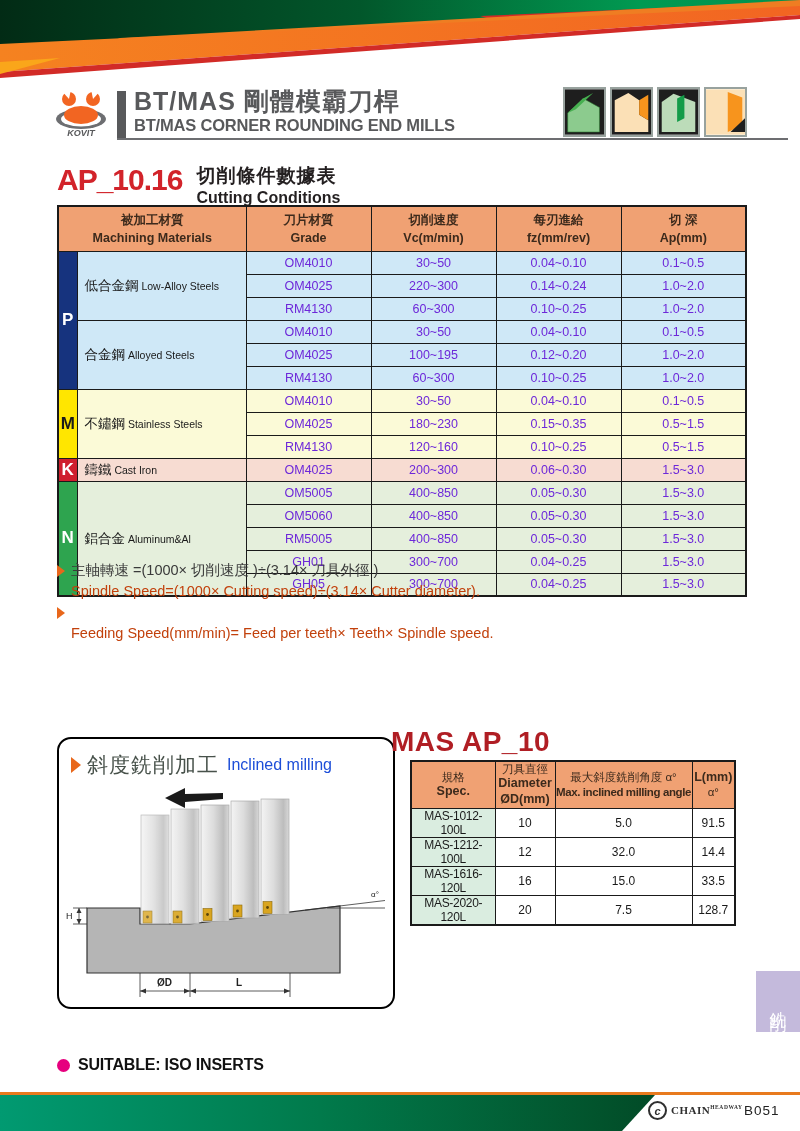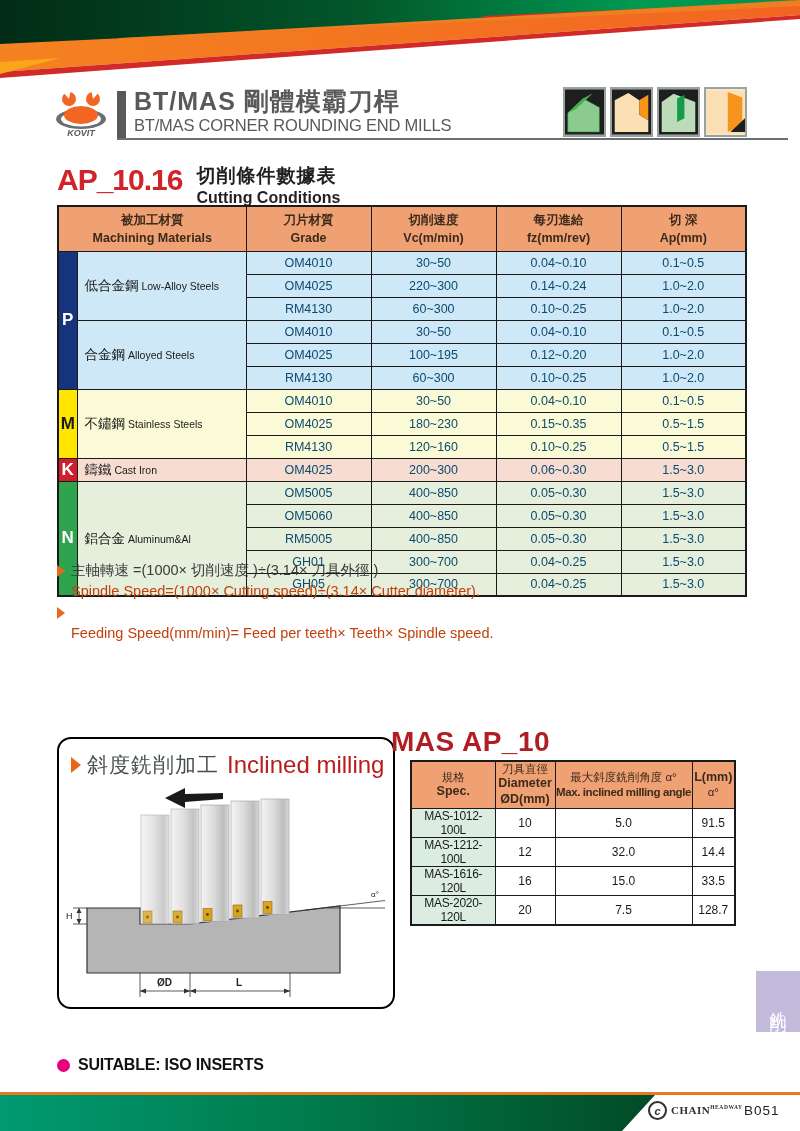--- a/index.html
+++ b/index.html
@@ -5,56 +5,56 @@
   * { margin:0; padding:0; box-sizing:border-box; }
   body { background:#e8e8e8; font-family:"Liberation Sans","DejaVu Sans",sans-serif; }
   .page { position:relative; width:800px; height:1131px; background:#fff; margin:0 auto; overflow:hidden; }
 
   
   .banner { position:absolute; top:0; left:0; }
   .logo { position:absolute; left:52px; top:86px; }
   .title-bar { position:absolute; left:117px; top:91px; width:9px; height:47px; background:#58595b; }
   .titles { position:absolute; left:134px; top:88px; color:#58595b; }
   .title-zh { font-size:25px; font-weight:bold; letter-spacing:1px; line-height:1.1; }
-  .title-en { font-size:16.5px; font-weight:normal; letter-spacing:-0.2px; }
+  .title-en { font-size:16.5px; font-weight:bold; letter-spacing:-0.2px; }
   .header-underline { position:absolute; left:117px; top:138px; width:671px; height:2px; background:#6d6e71; }
   .insert-icons { position:absolute; left:563px; top:87px; display:flex; gap:4px; }
   .insert-icons svg { border:2px solid #98a29e; background:#fff; }
 
   
   .sec-title { position:absolute; left:57px; top:163px; display:flex; align-items:flex-start; }
   .sec-code { font-size:30px; font-weight:bold; color:#d2232a; letter-spacing:-1px; line-height:1.1; }
   .sec-sub { margin-left:14px; color:#231f20; }
   .sec-sub-zh { font-size:19px; font-weight:bold; letter-spacing:1px; }
   .sec-sub-en { font-size:16px; font-weight:bold; }
 
   
   .cut-table { position:absolute; left:57px; top:205px; width:688px; border-collapse:collapse; table-layout:fixed; border:2px solid #1a1a1a; }
   .cut-table th, .cut-table td { border:1px solid #1a1a1a; }
   .cut-table th { height:45px; background:#f0a173; color:#3c2a1c; font-size:12.5px; font-weight:bold; line-height:1.45; }
   .cut-table td { height:23px; }
   .letter-cell { width:19px; text-align:center; font-size:17px; font-weight:bold; font-family:"Liberation Sans",sans-serif; }
   .material-cell { text-align:left; padding-left:7px; color:#1a1a1a; }
   .mzh { font-size:13.5px; }
   .men { font-size:10.5px; }
-  .data-cell { text-align:center; font-size:12.5px; color:#0c4a6e; }
+  .data-cell { text-align:center; font-size:12.5px; color:#6d28d9; }
 
   
   .formulas { position:absolute; left:57px; top:560px; color:#333; }
   .f-row { display:flex; align-items:center; height:21px; }
   .f-bullet { width:0; height:0; border-left:8px solid #e8671b; border-top:6px solid transparent; border-bottom:6px solid transparent; margin-right:6px; }
   .f-zh { font-size:14.5px; color:#3a3a3a; }
   .f-en { font-size:14.5px; color:#c2410c; margin-left:14px; height:21px; line-height:21px; }
 
   
   .incline-box { position:absolute; left:57px; top:737px; width:338px; height:272px; border:2px solid #000000; border-radius:14px; background:#fff; }
   .incline-title { position:absolute; left:12px; top:12px; display:flex; align-items:center; }
   .incline-title .f-bullet { border-left-width:10px; border-top-width:8px; border-bottom-width:8px; }
   .inc-zh { font-size:21px; color:#48524b; letter-spacing:1px; }
-  .inc-en { font-size:24px; color:#b91c1c; margin-left:8px; }
+  .inc-en { font-size:16px; color:#1d4ed8; margin-left:8px; }
   .incline-art { position:absolute; left:6px; top:46px; }
 
   
   .mas-title { position:absolute; left:391px; top:726px; font-size:28px; font-weight:bold; color:#b01e24; letter-spacing:0.5px; }
   .mas-table { position:absolute; left:410px; top:760px; width:324px; border-collapse:collapse; table-layout:fixed; border:2px solid #1a1a1a; }
   .mas-table th, .mas-table td { border:1px solid #1a1a1a; }
   .mas-table th { height:42px; background:#f0a173; color:#3c2a1c; font-weight:normal; line-height:1.25; }
   .mas-table td { height:21px; font-size:12px; color:#1a1a1a; text-align:center; }
   .mh-zh { font-size:11.5px; display:block; }
   .mh-en { font-size:12.5px; font-weight:bold; display:block; }

